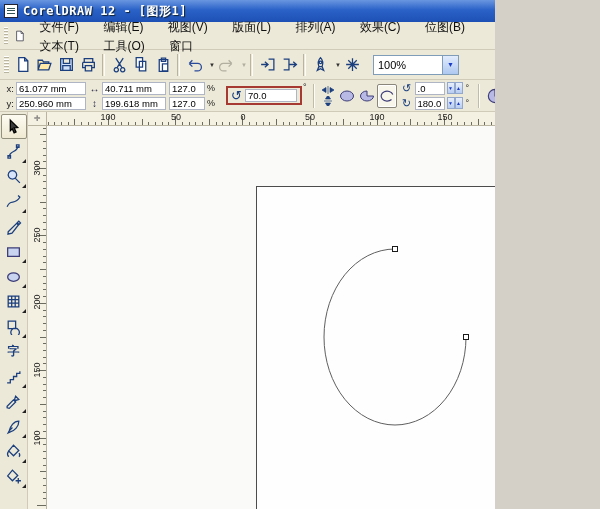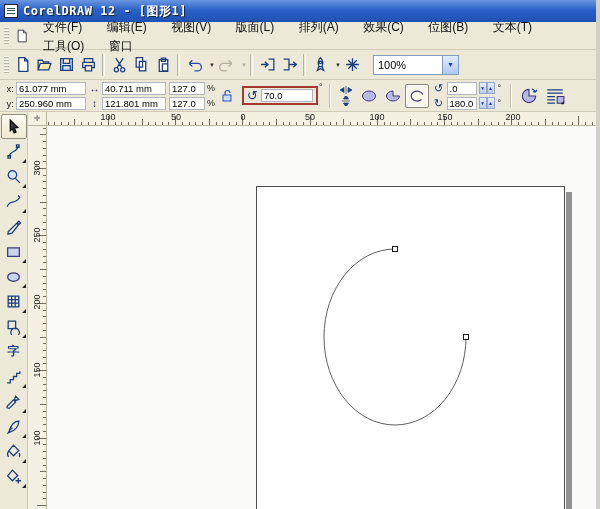--- a/index.html
+++ b/index.html
@@ -1,18 +1,18 @@
 <!DOCTYPE html>
 <html><head>
 <meta charset="utf-8">
 <style>
   * { box-sizing: border-box; margin: 0; padding: 0; }
   html,body { background:#d4d0c8; }
   body { font-family:"Liberation Sans","DejaVu Sans",sans-serif; }
-  .window { position:relative; width:596px; height:509px; overflow:hidden; background:#ece9d8; }
+  .window { position:relative; width:495px; height:509px; overflow:hidden; background:#ece9d8; }
 
   
   .titlebar { height:22px; display:flex; align-items:center; gap:5px; padding:0 4px;
     background:linear-gradient(180deg,#6a96e0 0%,#2a62c8 45%,#1e50b4 100%);
     color:#fff; }
   .titlebar .apptitle { font-family:"DejaVu Sans Mono","Liberation Mono",monospace;
     font-size:12px; font-weight:bold; letter-spacing:0.5px; text-shadow:1px 1px 1px #123; white-space:nowrap; }
   .appicon { width:14px; height:14px; background:#fff; border:1px solid #223;
     display:flex; align-items:center; justify-content:center; }
   .appicon i { display:block; width:8px; height:10px; background:linear-gradient(180deg,#fff 0 20%,#355 20% 30%,#fff 30% 45%,#355 45% 55%,#fff 55% 70%,#355 70% 80%,#fff 80%); }
@@ -300,21 +300,21 @@
         <span class="fld w70">250.960 mm</span>
       </span>
     </span>
     <span class="pgroup">
       <span class="prow">
         <span class="sizeicon">↔</span>
         <span class="fld w64">40.711 mm</span>
       </span>
       <span class="prow">
         <span class="sizeicon">↕</span>
-        <span class="fld w64">121.801 mm</span>
+        <span class="fld w64">199.618 mm</span>
       </span>
     </span>
     <span class="pgroup">
       <span class="prow">
         <span class="fld w36">127.0</span>
         <span class="pct">%</span>
       </span>
       <span class="prow">
         <span class="fld w36">127.0</span>
         <span class="pct">%</span>

